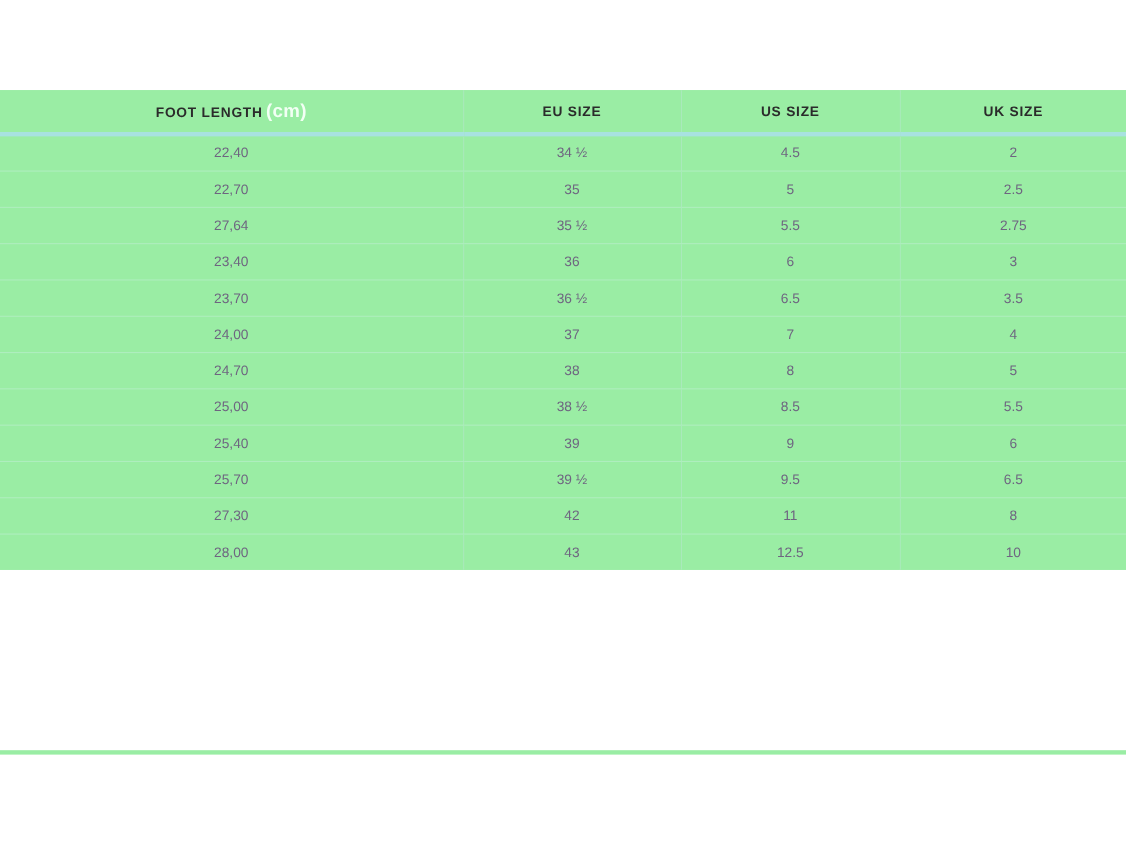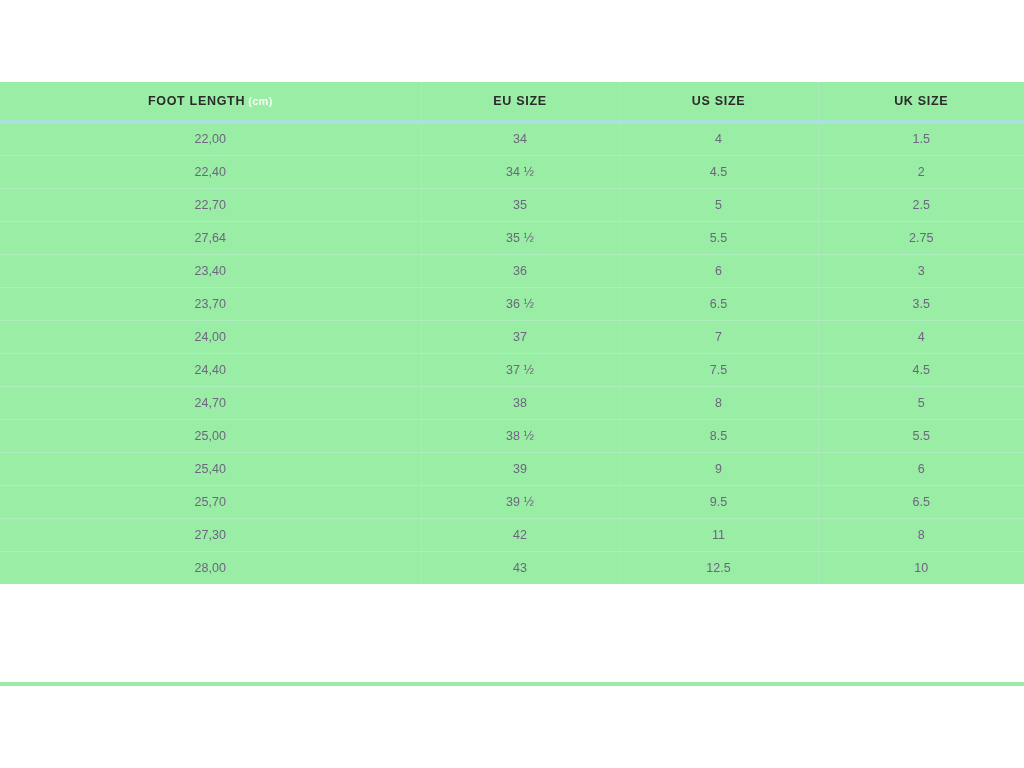--- a/index.html
+++ b/index.html
@@ -50,21 +50,21 @@
     vertical-align: middle;
     padding: 0;
     border-right: 1px solid #a9e9bb;
     border-bottom: 4px solid #a8e2e0;
   }
   thead th:last-child { border-right: none; }
 
   .unit {
     color: #f2fff4;
     font-weight: bold;
-    font-size: 11px;
+    font-size: 17px;
     letter-spacing: 0.3px;
     margin-left: 3px;
   }
 
   
   tbody tr {
     height: 33px;
   }
   tbody td {
     background: #9aeda4;
@@ -114,26 +114,20 @@
           <span>US SIZE</span>
         </th>
         <th>
           <span>UK SIZE</span>
         </th>
       </tr>
     </thead>
 
     <tbody id="table-body">
         <tr>
-          <td>22,00</td>
-          <td>34</td>
-          <td>4</td>
-          <td>1.5</td>
-        </tr>
-        <tr>
           <td>22,40</td>
           <td>34 ½</td>
           <td>4.5</td>
           <td>2</td>
         </tr>
         <tr>
           <td>22,70</td>
           <td>35</td>
           <td>5</td>
           <td>2.5</td>
@@ -156,26 +150,20 @@
           <td>6.5</td>
           <td>3.5</td>
         </tr>
         <tr>
           <td>24,00</td>
           <td>37</td>
           <td>7</td>
           <td>4</td>
         </tr>
         <tr>
-          <td>24,40</td>
-          <td>37 ½</td>
-          <td>7.5</td>
-          <td>4.5</td>
-        </tr>
-        <tr>
           <td>24,70</td>
           <td>38</td>
           <td>8</td>
           <td>5</td>
         </tr>
         <tr>
           <td>25,00</td>
           <td>38 ½</td>
           <td>8.5</td>
           <td>5.5</td>

